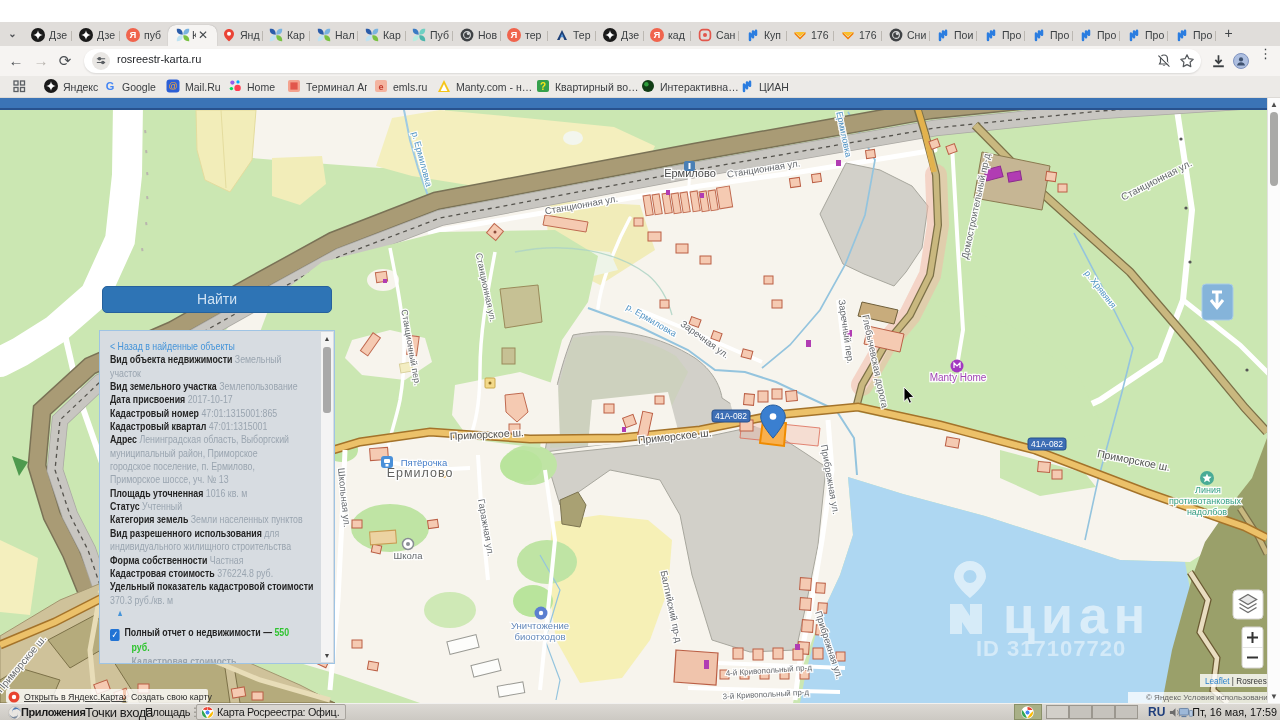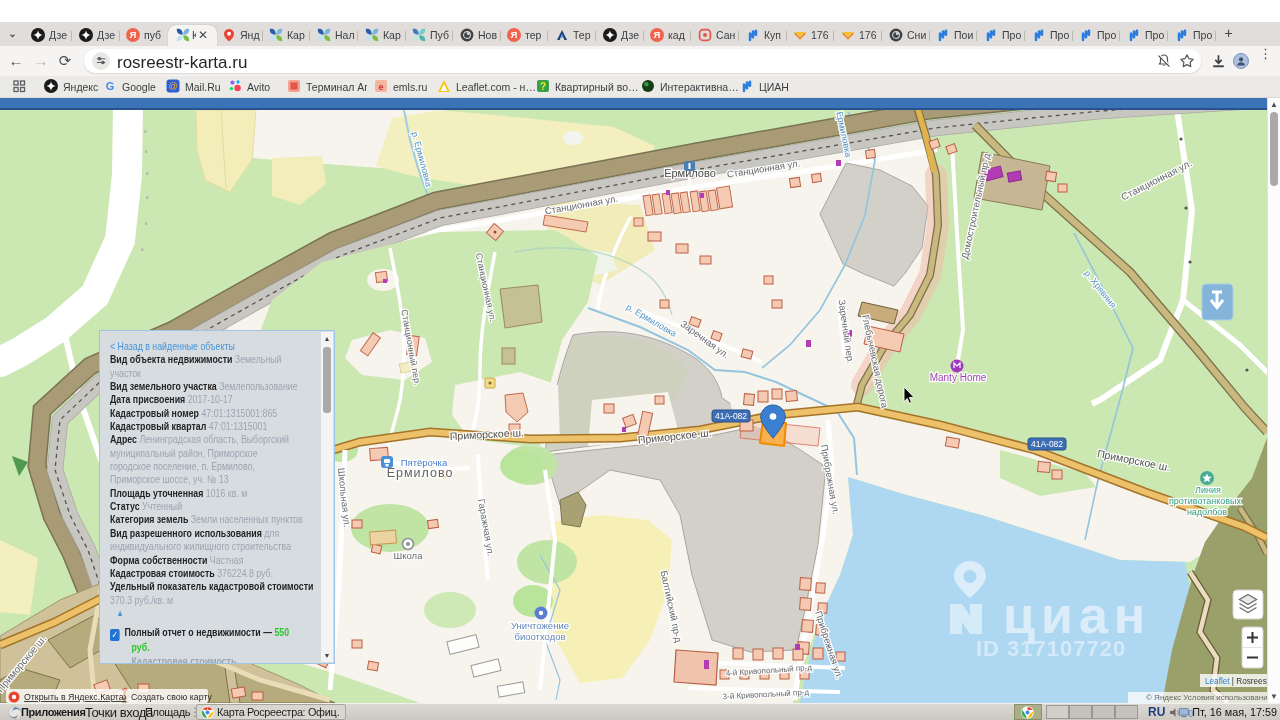--- a/index.html
+++ b/index.html
@@ -17,21 +17,21 @@
 #activetab{position:absolute;left:168px;top:3px;width:49px;height:21px;background:#f6f4f2;border-radius:8px 8px 0 0;box-shadow:0 0 1px rgba(0,0,0,.35);}
 #activetab .fav{position:absolute;left:8px;top:3px;width:14px;height:14px;}
 #activetab .x{position:absolute;left:28px;top:3px;width:14px;height:14px;color:#45494d;font-size:12px;line-height:14px;text-align:center;}
 .chev{position:absolute;left:5px;top:4px;width:15px;height:15px;color:#494c50;font-size:10px;line-height:15px;text-align:center;font-weight:bold;}
 #newtab{position:absolute;left:1221px;top:4px;width:15px;height:15px;color:#404346;font-size:14px;line-height:14px;text-align:center;}
 
 #toolbar{left:0;top:46px;width:1280px;height:30px;background:#f6f4f2;}
 .navic{position:absolute;top:4px;width:22px;height:22px;color:#4a4e52;font-size:15px;line-height:22px;text-align:center;}
 #omni{position:absolute;left:84px;top:3px;width:1117px;height:24px;background:#fff;border-radius:12px;box-shadow:0 1px 2px rgba(0,0,0,.12);}
 #omni .site{position:absolute;left:8px;top:3px;width:18px;height:18px;border-radius:50%;background:#e9e7e4;color:#5a5e62;font-size:11px;text-align:center;line-height:18px;}
-#omni .url{position:absolute;left:33px;top:4px;font-size:17px;color:#24262a;}
+#omni .url{position:absolute;left:33px;top:4px;font-size:11px;color:#24262a;}
 
 #bookmarks{left:0;top:76px;width:1280px;height:22px;background:#eceae7;border-bottom:1px solid #dddad6;box-sizing:border-box;}
 .bm{position:absolute;top:3px;height:16px;font-size:10.5px;color:#3a3d40;white-space:nowrap;overflow:hidden;}
 .bm svg,.bm .ic{position:absolute;left:0;top:0px;width:14px;height:14px;}
 .bm .t{margin-left:19px;line-height:16px;display:block;}
 
 #page{left:0;top:98px;width:1280px;height:605px;background:#fff;}
 #bluebar{position:absolute;left:0;top:0;width:1267px;height:10px;background:#3b74b6;border-bottom:2px solid #28528e;box-sizing:content-box;}
 #mapsvg{position:absolute;left:0;top:12px;}
 
@@ -332,42 +332,42 @@
         </svg>
         <span class="t">Mail.Ru</span>
       </div>
     <div class="bm" style="left:228px;">
         <svg viewBox="0 0 14 14">
           <circle cx="4.4" cy="3.6" r="2.1" fill="#965eeb"></circle>
           <circle cx="10" cy="2.9" r="1.6" fill="#0af"></circle>
           <circle cx="3.4" cy="9.6" r="1.7" fill="#04e061"></circle>
           <circle cx="9.6" cy="8.9" r="3.2" fill="#ff4053"></circle>
         </svg>
-        <span class="t">Avito</span>
+        <span class="t">Home</span>
       </div>
     <div class="bm" style="left:287px;width:80px;">
         <svg viewBox="0 0 14 14">
           <rect x="1" y="1" width="12" height="12" rx="2" fill="#f4a28e"></rect>
           <rect x="3.4" y="3.4" width="7.2" height="7.2" fill="#e2574c"></rect>
         </svg>
         <span class="t">Терминал Аген…</span>
       </div>
     <div class="bm" style="left:374px;">
         <svg viewBox="0 0 14 14">
           <rect x="1" y="1" width="12" height="12" rx="2" fill="#f4b4a0"></rect>
           <text x="7" y="10.6" font-size="9" font-weight="bold" fill="#c23b2e" text-anchor="middle" font-family="Liberation Sans">e</text>
         </svg>
         <span class="t">emls.ru</span>
       </div>
     <div class="bm" style="left:437px;">
         <svg viewBox="0 0 14 14">
           <path d="M7 1 L13 13 L1 13 Z" fill="#f5c518"></path>
           <path d="M7 5 L10.4 12 L3.6 12 Z" fill="#fff"></path>
         </svg>
-        <span class="t">Leaflet.com - н…</span>
+        <span class="t">Manty.com - н…</span>
       </div>
     <div class="bm" style="left:536px;">
         <svg viewBox="0 0 14 14">
           <rect x="1" y="1" width="12" height="12" rx="2" fill="#35a04c"></rect>
           <text x="7" y="11" font-size="10" font-weight="bold" fill="#f8e71c" text-anchor="middle" font-family="Liberation Sans">?</text>
         </svg>
         <span class="t">Квартирный во…</span>
       </div>
     <div class="bm" style="left:641px;">
         <svg viewBox="0 0 14 14">
@@ -688,20 +688,21 @@
         <circle cx="14" cy="697" r="2.2" fill="#fff"></circle>
 <text x="24" y="700" font-size="8.8" fill="#2b2b2b" font-family="Liberation Sans" text-decoration="underline">Открыть в Яндекс.Картах</text>
 <rect x="126" y="689" width="82" height="14" rx="2" fill="rgba(255,255,255,0.8)"></rect>
 <text x="131" y="700" font-size="8.8" fill="#2b2b2b" font-family="Liberation Sans">Создать свою карту</text>
     </svg>
     <div id="pagescroll">
         <div class="ar" style="top:2px;">▲</div>
         <div class="thumb"></div>
         <div class="ar" style="bottom:2px;">▼</div>
       </div>
+    <div id="findbtn">Найти</div>
     <div id="infopanel">
       <div class="inner">
 <div class="lnk">&lt; Назад в найденные объекты</div>
 <div><b>Вид объекта недвижимости</b> <span class="gv">Земельный</span></div>
 <div class="gv">участок</div>
 <div><b>Вид земельного участка</b> <span class="gv">Землепользование</span></div>
 <div><b>Дата присвоения</b> <span class="gv">2017-10-17</span></div>
 <div><b>Кадастровый номер</b> <span class="gv">47:01:1315001:865</span></div>
 <div><b>Кадастровый квартал</b> <span class="gv">47:01:1315001</span></div>
 <div><b>Адрес</b> <span class="gv">Ленинградская область, Выборгский</span></div>

